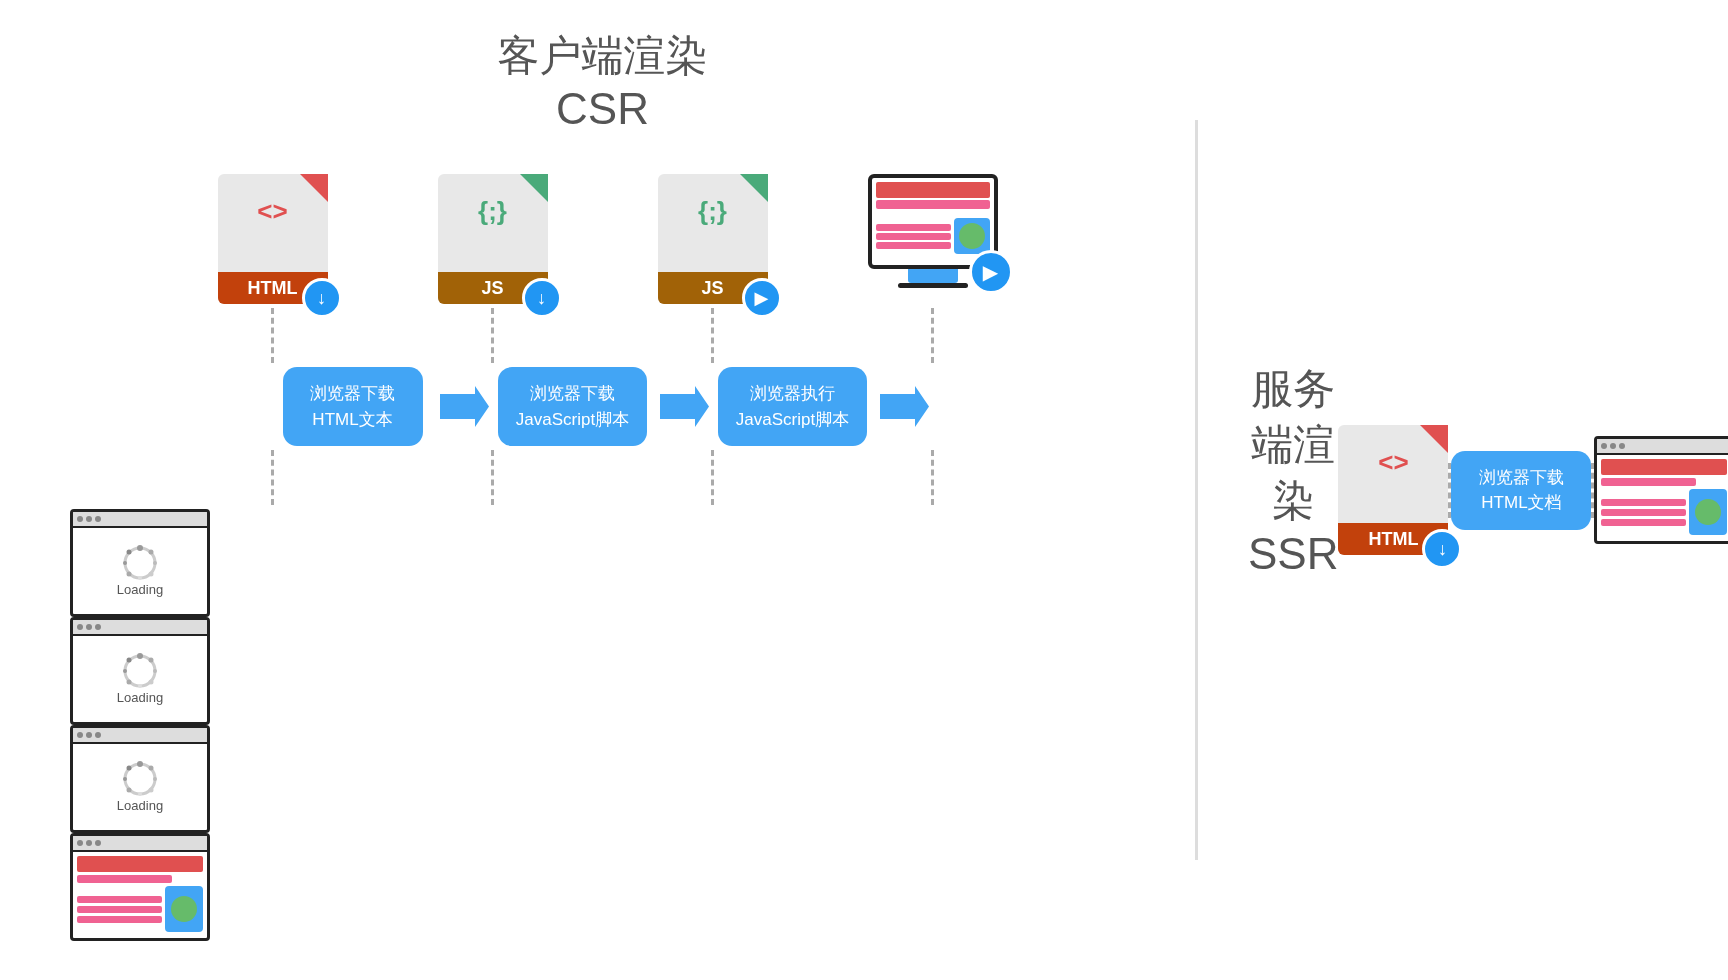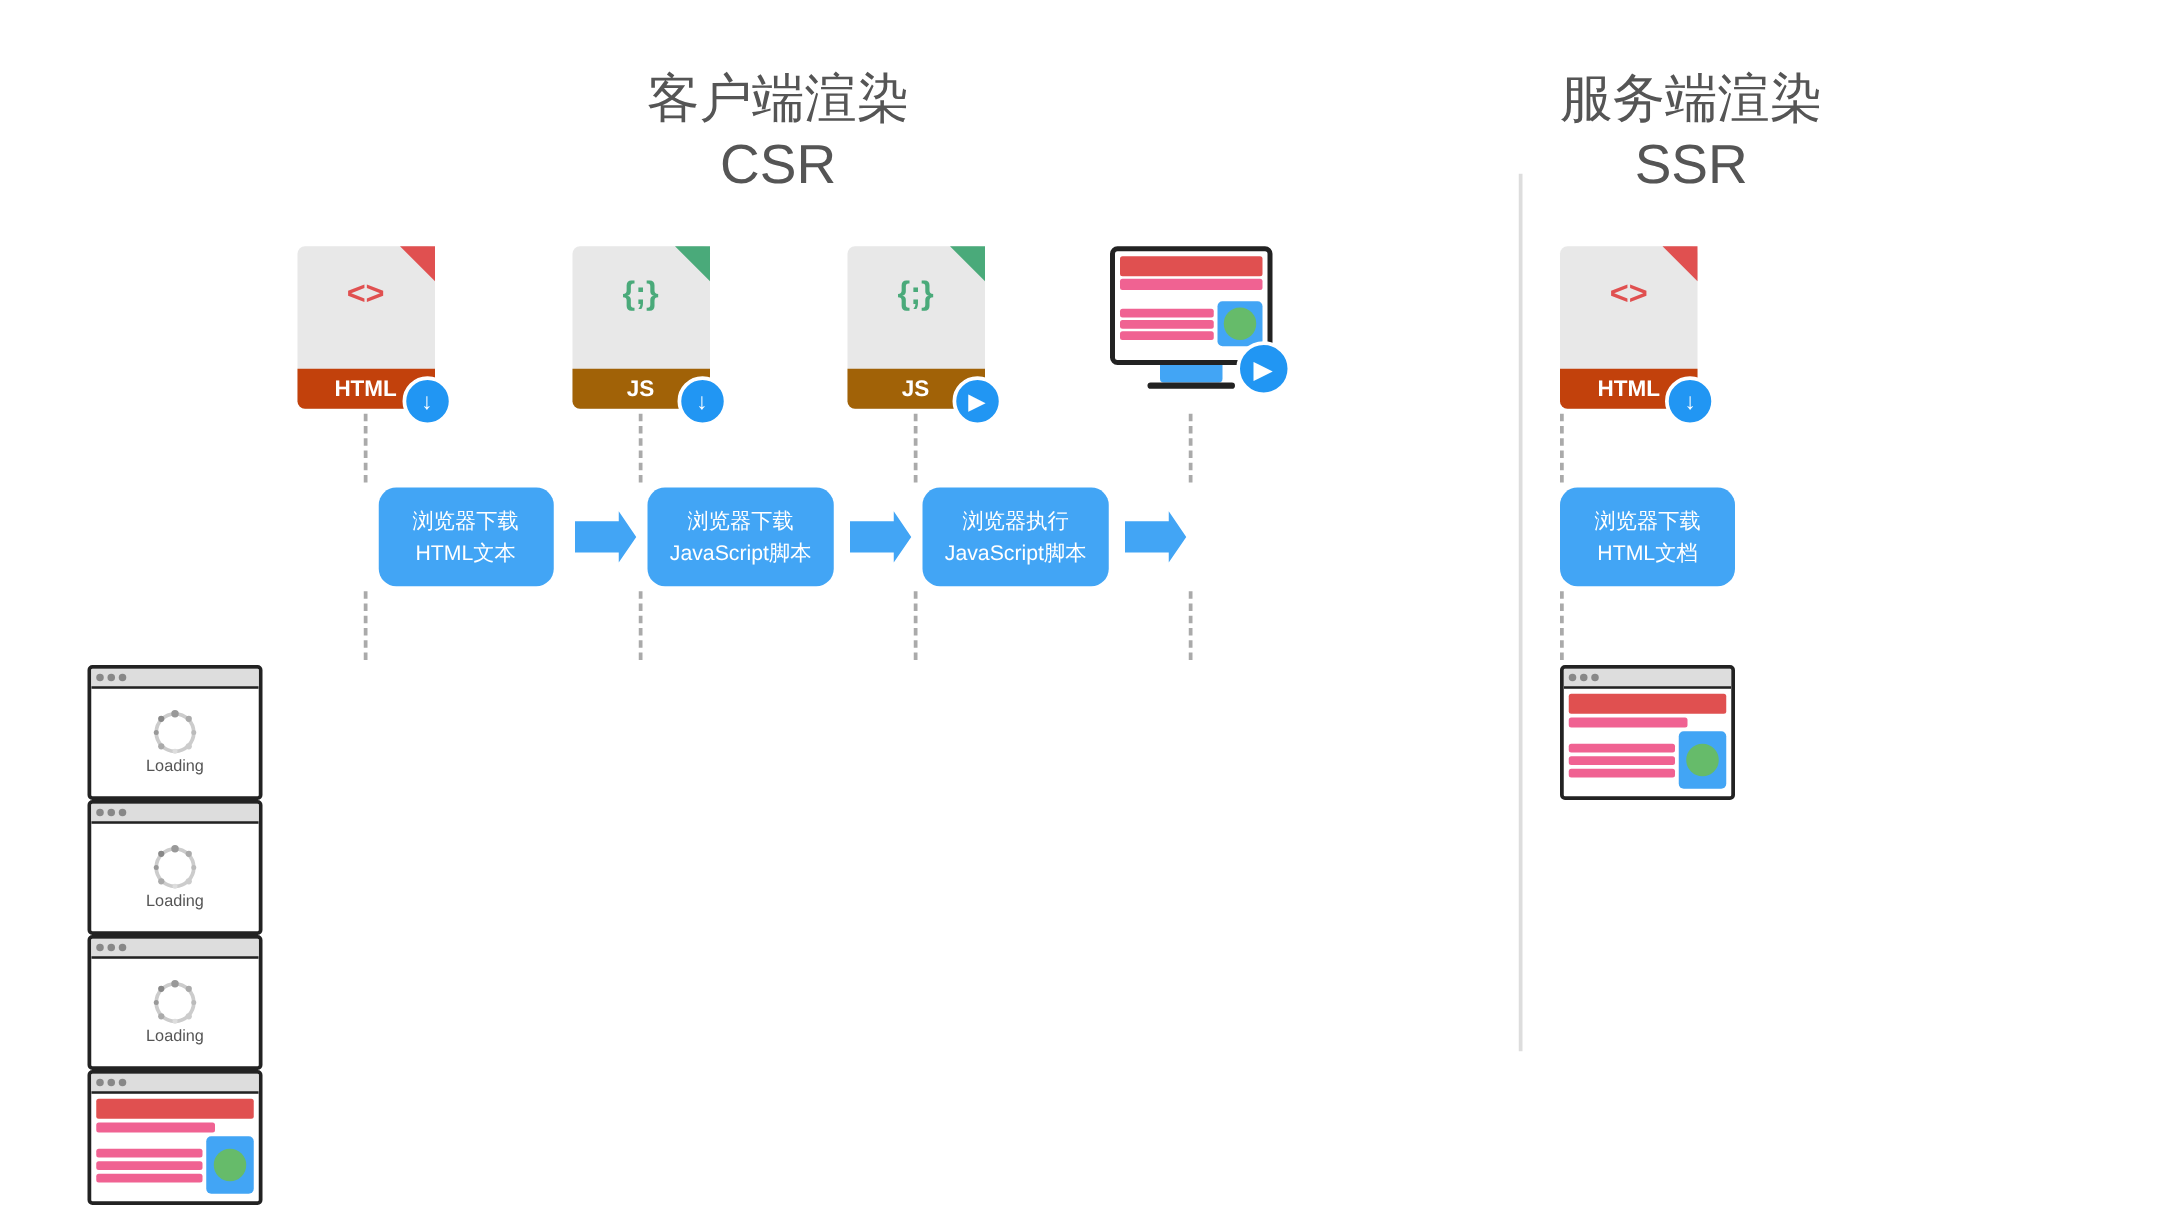--- a/index.html
+++ b/index.html
@@ -10,21 +10,22 @@
       height: 980px;
       overflow: hidden;
       position: relative;
     }
 
     .main-container {
       display: flex;
       flex-direction: row;
       width: 100%;
       height: 100%;
-      padding: 51px 60px;
+      padding: 28px 60px;
+      gap: 20px;
     }
 
     
     .csr-section {
       flex: 1;
       display: flex;
       flex-direction: column;
       align-items: center;
     }
 
@@ -197,22 +198,22 @@
       margin: 60px 30px;
       height: 80%;
       align-self: center;
     }
 
     
     .ssr-section {
       width: 420px;
       flex-shrink: 0;
       display: flex;
-      flex-direction: column;
-      align-items: flex-start;
+      flex-direction: row;
+      align-items: center;
     }
 
     .icons-row {
       display: flex;
       flex-direction: row;
       align-items: flex-end;
       justify-content: center;
       width: 100%;
       gap: 0;
     }

